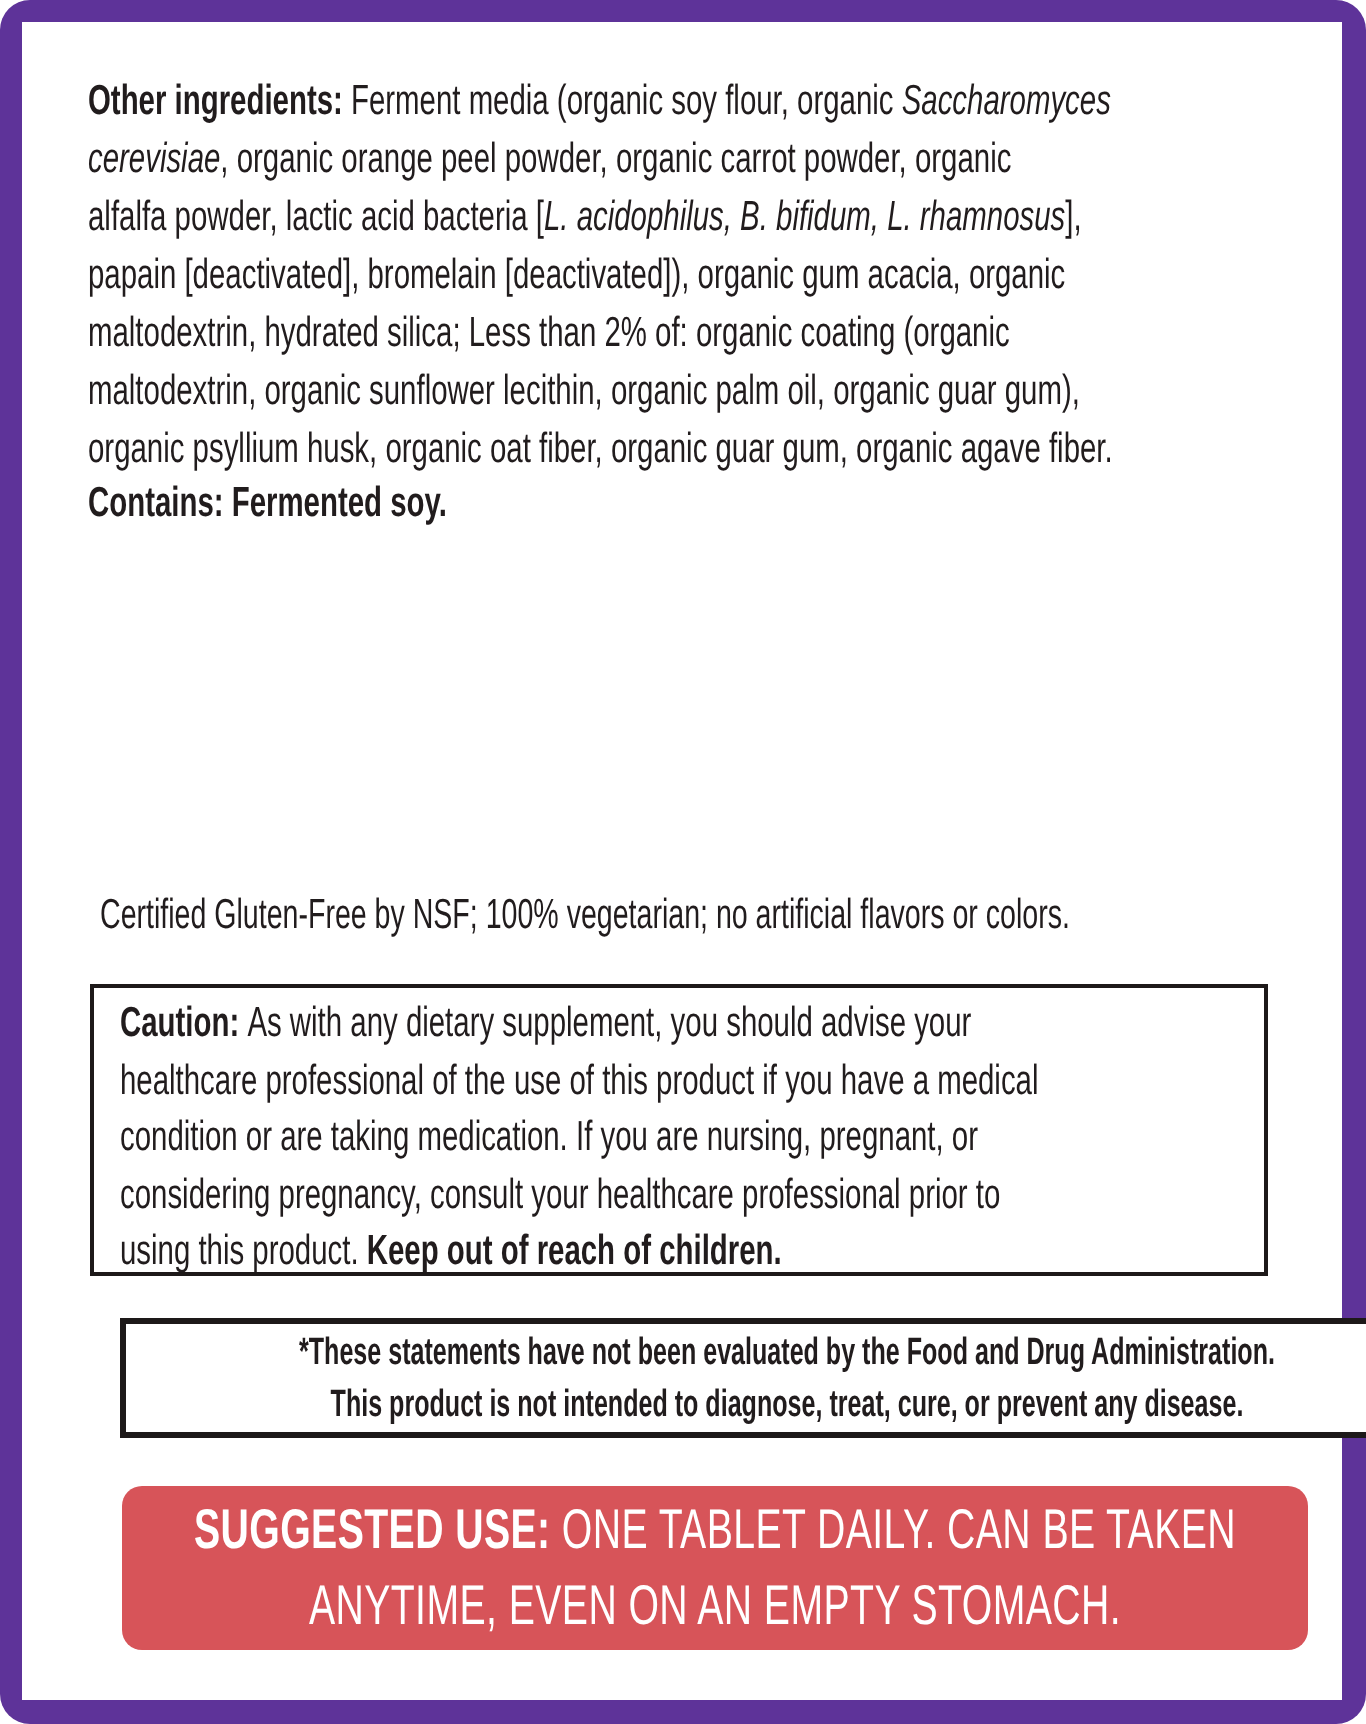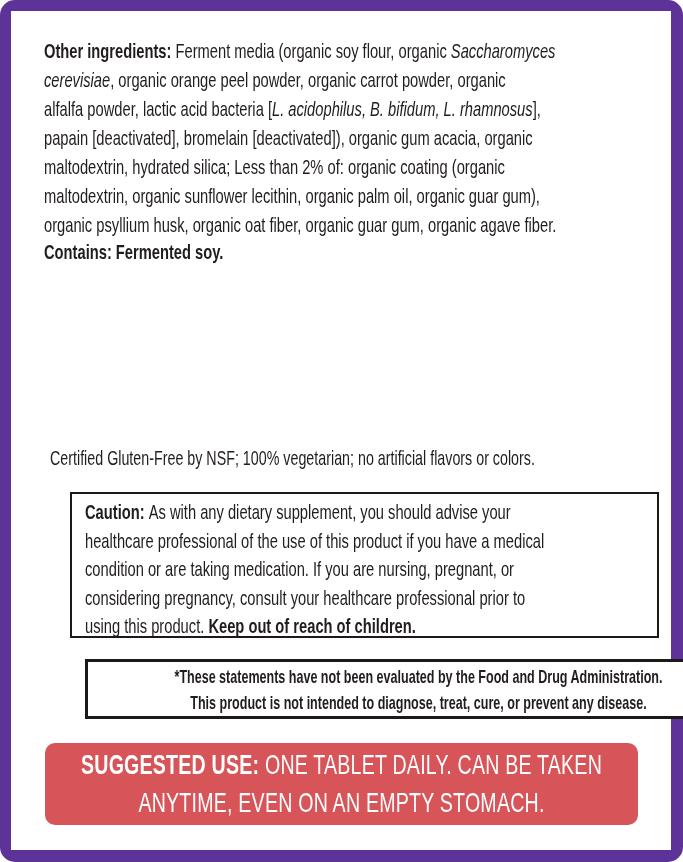--- a/index.html
+++ b/index.html
@@ -41,35 +41,35 @@
   .seg-n { font-weight: 400; }
 
   .body { font-size: 21px; line-height: 29px; }
 
   .box {
     position: absolute;
     background: var(--panel);
     border: 2px solid var(--border);
     color: var(--ink);
     overflow: hidden;
-    margin-left: 25px;
   }
   .caution-pad { padding: 4px 13px 0 13px; }
   .caution-text .line { line-height: 28.5px; }
 
   .fda-pad { padding: 2px 8px 0 8px; }
   .fda-text { font-size: 19px; line-height: 26px; text-align: center; }
   .fda-text .line { white-space: nowrap; }
 
   .redbox {
     position: absolute;
     background: var(--red);
     border-radius: 10px;
     color: var(--red-ink);
     overflow: hidden;
+    margin-left: 16px;
   }
   .red-pad { padding-top: 3px; }
   .red-text { font-size: 28px; line-height: 38px; text-align: center; letter-spacing: 0.3px; }
   .red-text .seg-n { font-weight: 400; }
   .red-text .seg-b { font-weight: 700; }
 </style>
 </head>
 <body>
 
 <div class="label">

